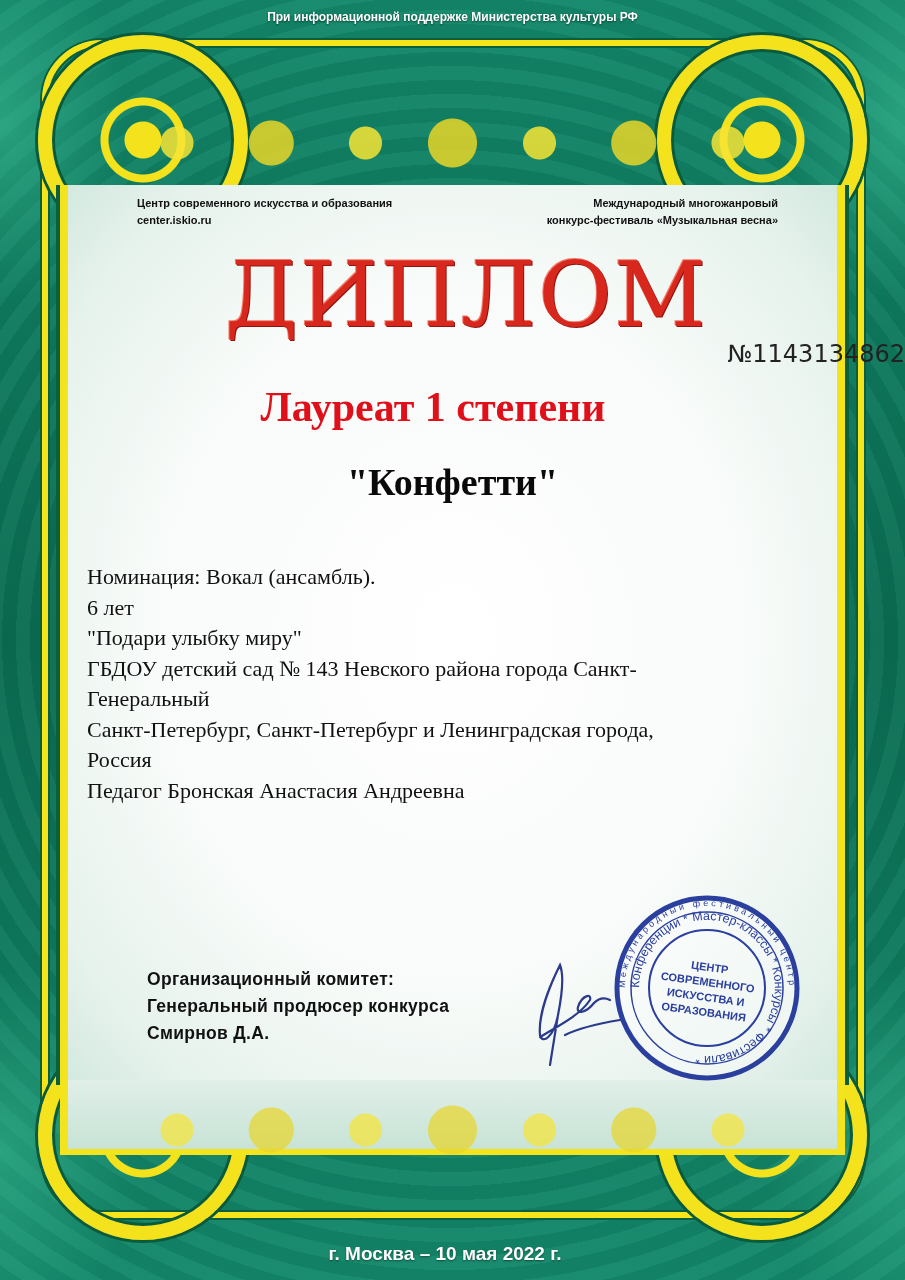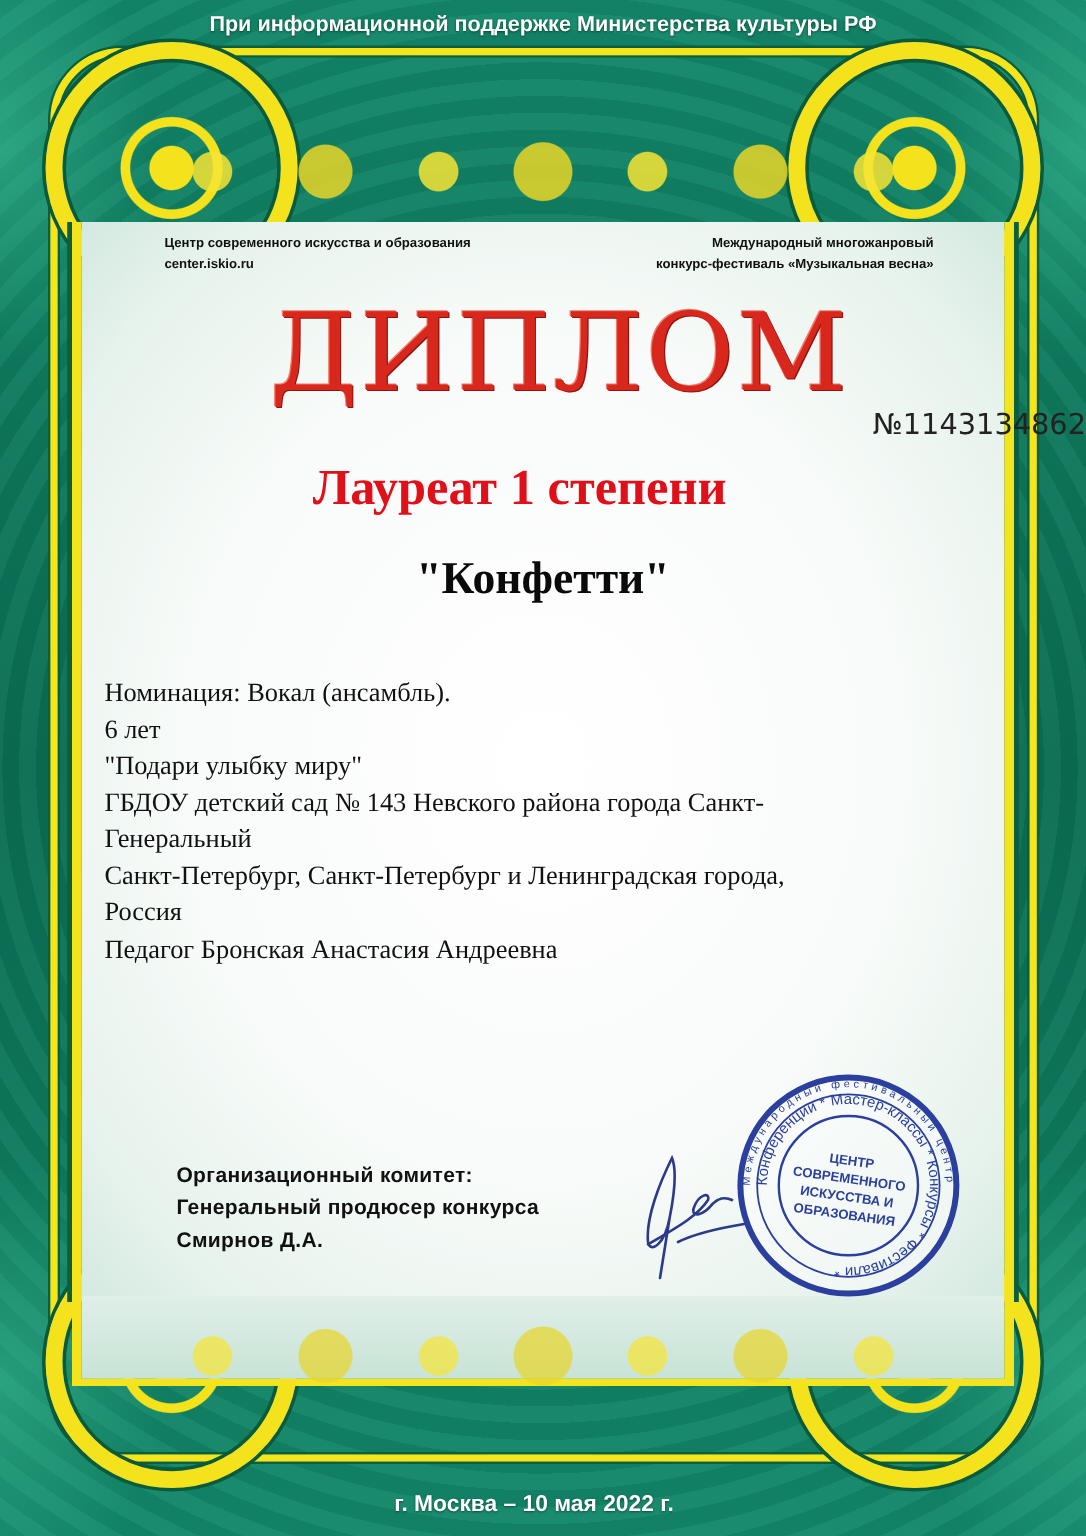--- a/index.html
+++ b/index.html
@@ -69,21 +69,21 @@
     position: absolute;
     left: 60px; top: 1080px; width: 785px; height: 75px;
     background: linear-gradient(180deg, #e0efe8, #c8e3d6);
     border-left: 8px solid #f4e41e; border-right: 8px solid #f4e41e;
     border-bottom: 6px solid #f4e41e;
   }
 
   .top-support {
     position: absolute; top: 10px; left: 0; width: 905px;
     text-align: center;
-    color: #ffffff; font-weight: bold; font-size: 18px;
+    color: #ffffff; font-weight: bold; font-size: 12px;
     text-shadow: 0 1px 2px rgba(0,0,0,0.5);
   }
   .org-left, .org-right {
     position: absolute; top: 195px;
     font-size: 11px; font-weight: bold; color: #111; line-height: 17px;
   }
   .org-left { left: 137px; }
   .org-right { right: 127px; text-align: right; }
 
   .title-diploma {

